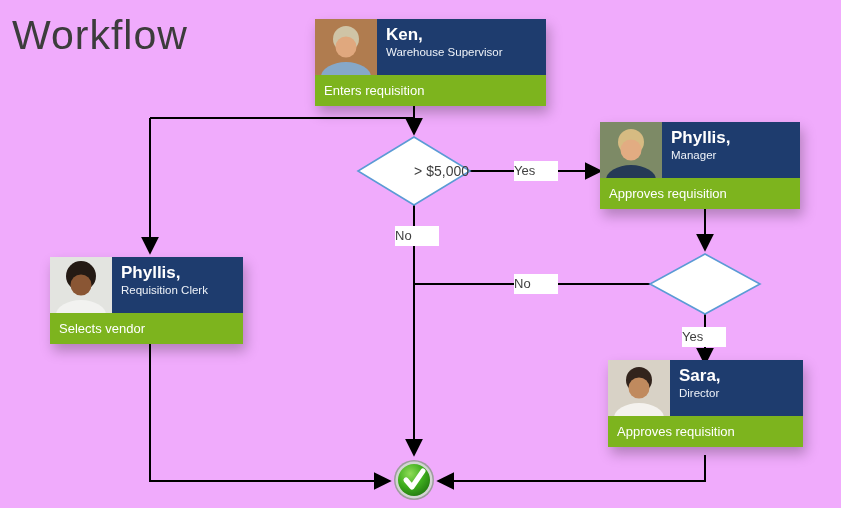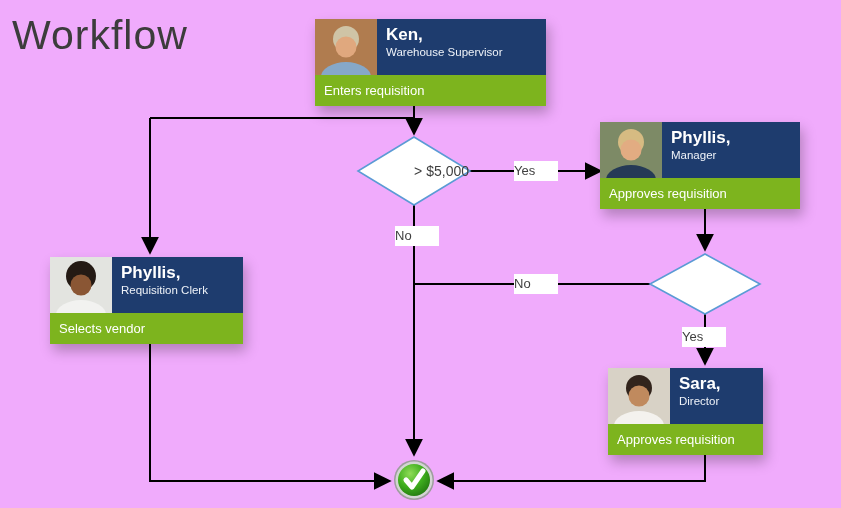--- a/index.html
+++ b/index.html
@@ -21,21 +21,21 @@
   .who { padding:5px 0 0 9px; color:#ffffff; overflow:hidden; white-space:nowrap; }
   .name { font-size:17px; font-weight:600; line-height:21px; }
   .role { font-size:11.5px; font-weight:400; color:#eef2f8; line-height:15px; }
   .action {
     height:31px; background:var(--green,#7db41e); color:#ffffff;
     font-size:13px; line-height:31px; padding-left:9px; white-space:nowrap; overflow:hidden;
   }
   .card-ken     { left:315px; top:19px;   width:231px; }
   .card-phyllis { left:600px; top:122px; width:200px; }
   .card-gloria  { left:50px;  top:257px; width:193px; }
-  .card-sara    { left:608px; top:368px; width:155px; }
+  .card-sara    { left:608px; top:360px; width:195px; }
 
   .decision-label {
     position:absolute; width:110px; height:22px; line-height:22px;
     text-align:right; font-size:14px; color:var(--label-text,#3f3f3f);
   }
   .decision-label-1 { left:359px; top:160px; }
   .decision-label-2 { left:650px; top:273px; }
 
   .edge-label {
     position:absolute; width:44px; height:20px; line-height:20px;

